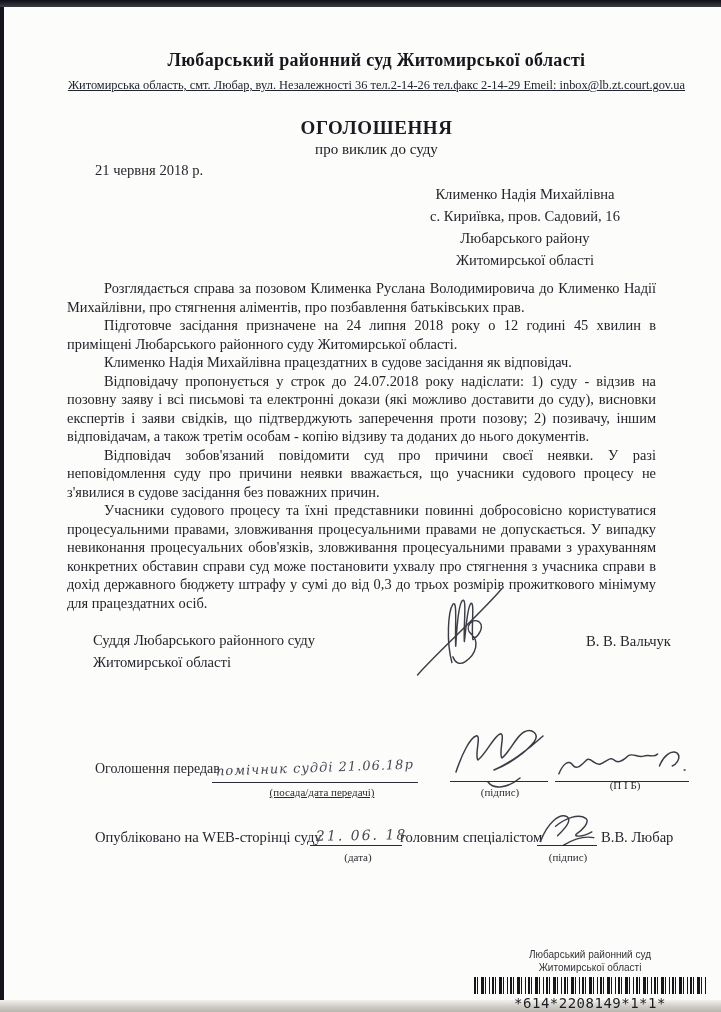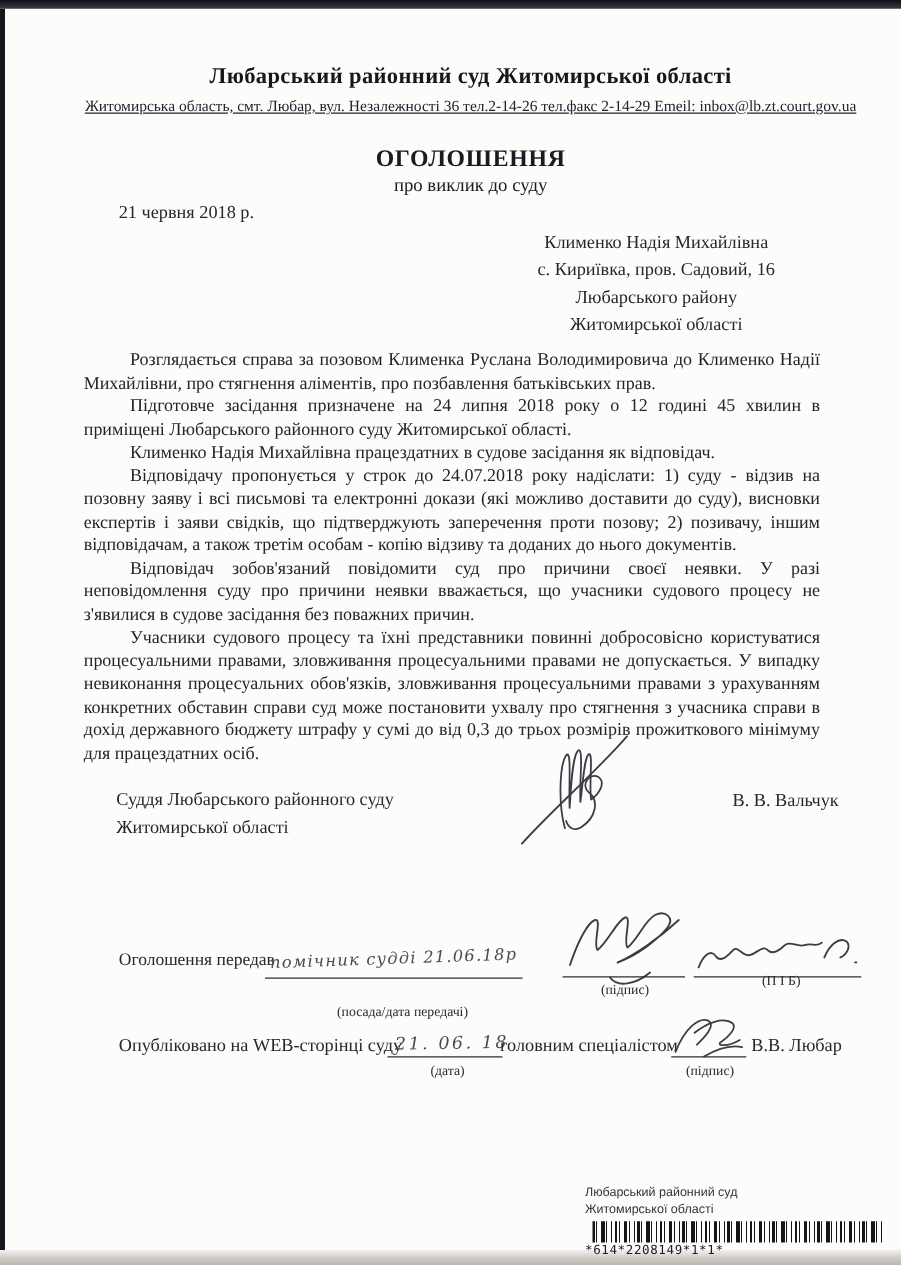--- a/index.html
+++ b/index.html
@@ -50,31 +50,31 @@
     letter-spacing:1px;transform:rotate(-2deg);white-space:nowrap;}
   .uline{position:absolute;border-bottom:1.3px solid #2c2c34;height:0;}
   .small-label{position:absolute;font-size:11px;color:#2a2a33;text-align:center;}
 
   .pub-label{position:absolute;top:829px;left:95px;font-size:14.6px;}
   .pub-date-hand{position:absolute;top:827px;left:316px;font-size:14px;letter-spacing:2px;
     transform:rotate(-1deg);white-space:nowrap;}
   .pub-mid{position:absolute;top:829px;left:400px;font-size:14.6px;}
   .pub-name{position:absolute;top:829px;left:601px;font-size:14.6px;}
 
-  .barcode-block{position:absolute;top:948px;left:468px;width:244px;
+  .barcode-block{position:absolute;top:948px;left:468px;width:244px;text-align:center;
     font-family:"Liberation Sans", sans-serif;}
   .barcode-title{font-size:10px;line-height:13px;color:#33333b;}
   .barcode-bars{margin:3px auto 0;width:232px;height:17px;
     background:repeating-linear-gradient(90deg,
       #14141a 0px,#14141a 2px,#fcfcfa 2px,#fcfcfa 3px,
       #14141a 3px,#14141a 4px,#fcfcfa 4px,#fcfcfa 7px,
       #14141a 7px,#14141a 10px,#fcfcfa 10px,#fcfcfa 11px,
       #14141a 11px,#14141a 12px,#fcfcfa 12px,#fcfcfa 15px,
       #14141a 15px,#14141a 16px,#fcfcfa 16px,#fcfcfa 18px);}
-  .barcode-code{font-family:"DejaVu Sans Mono", monospace;font-size:10px;color:#1c1c24;
+  .barcode-code{font-family:"DejaVu Sans Mono", monospace;font-size:14px;color:#1c1c24;
     letter-spacing:.5px;margin-top:1px;}
 </style>
 </head>
 <body>
 
 <div class="page">
 
   <div class="edge-top"></div>
   <div class="edge-left"></div>
   <div class="edge-right"></div>
@@ -113,21 +113,21 @@
       <path d="M98 3 C72 33 32 68 10 93"></path>
       <path d="M46 80 C40 58 42 26 47 19 C52 13 49 44 50 63 C51 48 52 20 57 15 C62 11 58 42 59 58 C61 44 62 21 66 18 C70 16 66 44 68 56 C74 52 81 42 74 37 C66 33 59 44 66 50 C75 57 72 71 60 79 C54 83 49 80 47 74"></path>
     </svg>
   </div>
   <div class="judge-name">В. В. Вальчук</div>
 
   <div class="transfer-label">Оголошення передав</div>
   <div class="transfer-note-line">
     <span class="hand">помічник судді 21.06.18р</span>
   </div>
-  <div class="small-label" style="top:804px;left:232px;width:180px;">(посада/дата передачі)</div>
+  <div class="small-label" style="top:786px;left:232px;width:180px;text-decoration:underline;">(посада/дата передачі)</div>
 
   <div class="sig" style="left:450px;top:726px;">
     <svg width="100" height="64" viewBox="0 0 100 64">
       <path d="M6 46 C12 28 20 12 26 10 C32 8 24 30 28 34 C36 28 44 10 50 8 C56 6 48 28 52 32 C60 26 66 10 74 6 C82 2 90 8 84 16 C76 26 60 38 44 44 C58 38 78 24 93 10"></path>
       <path d="M70 52 C58 62 44 64 38 56"></path>
     </svg>
   </div>
   <div class="uline" style="top:781px;left:450px;width:98px;"></div>
   <div class="small-label" style="top:786px;left:455px;width:90px;">(підпис)</div>
 

